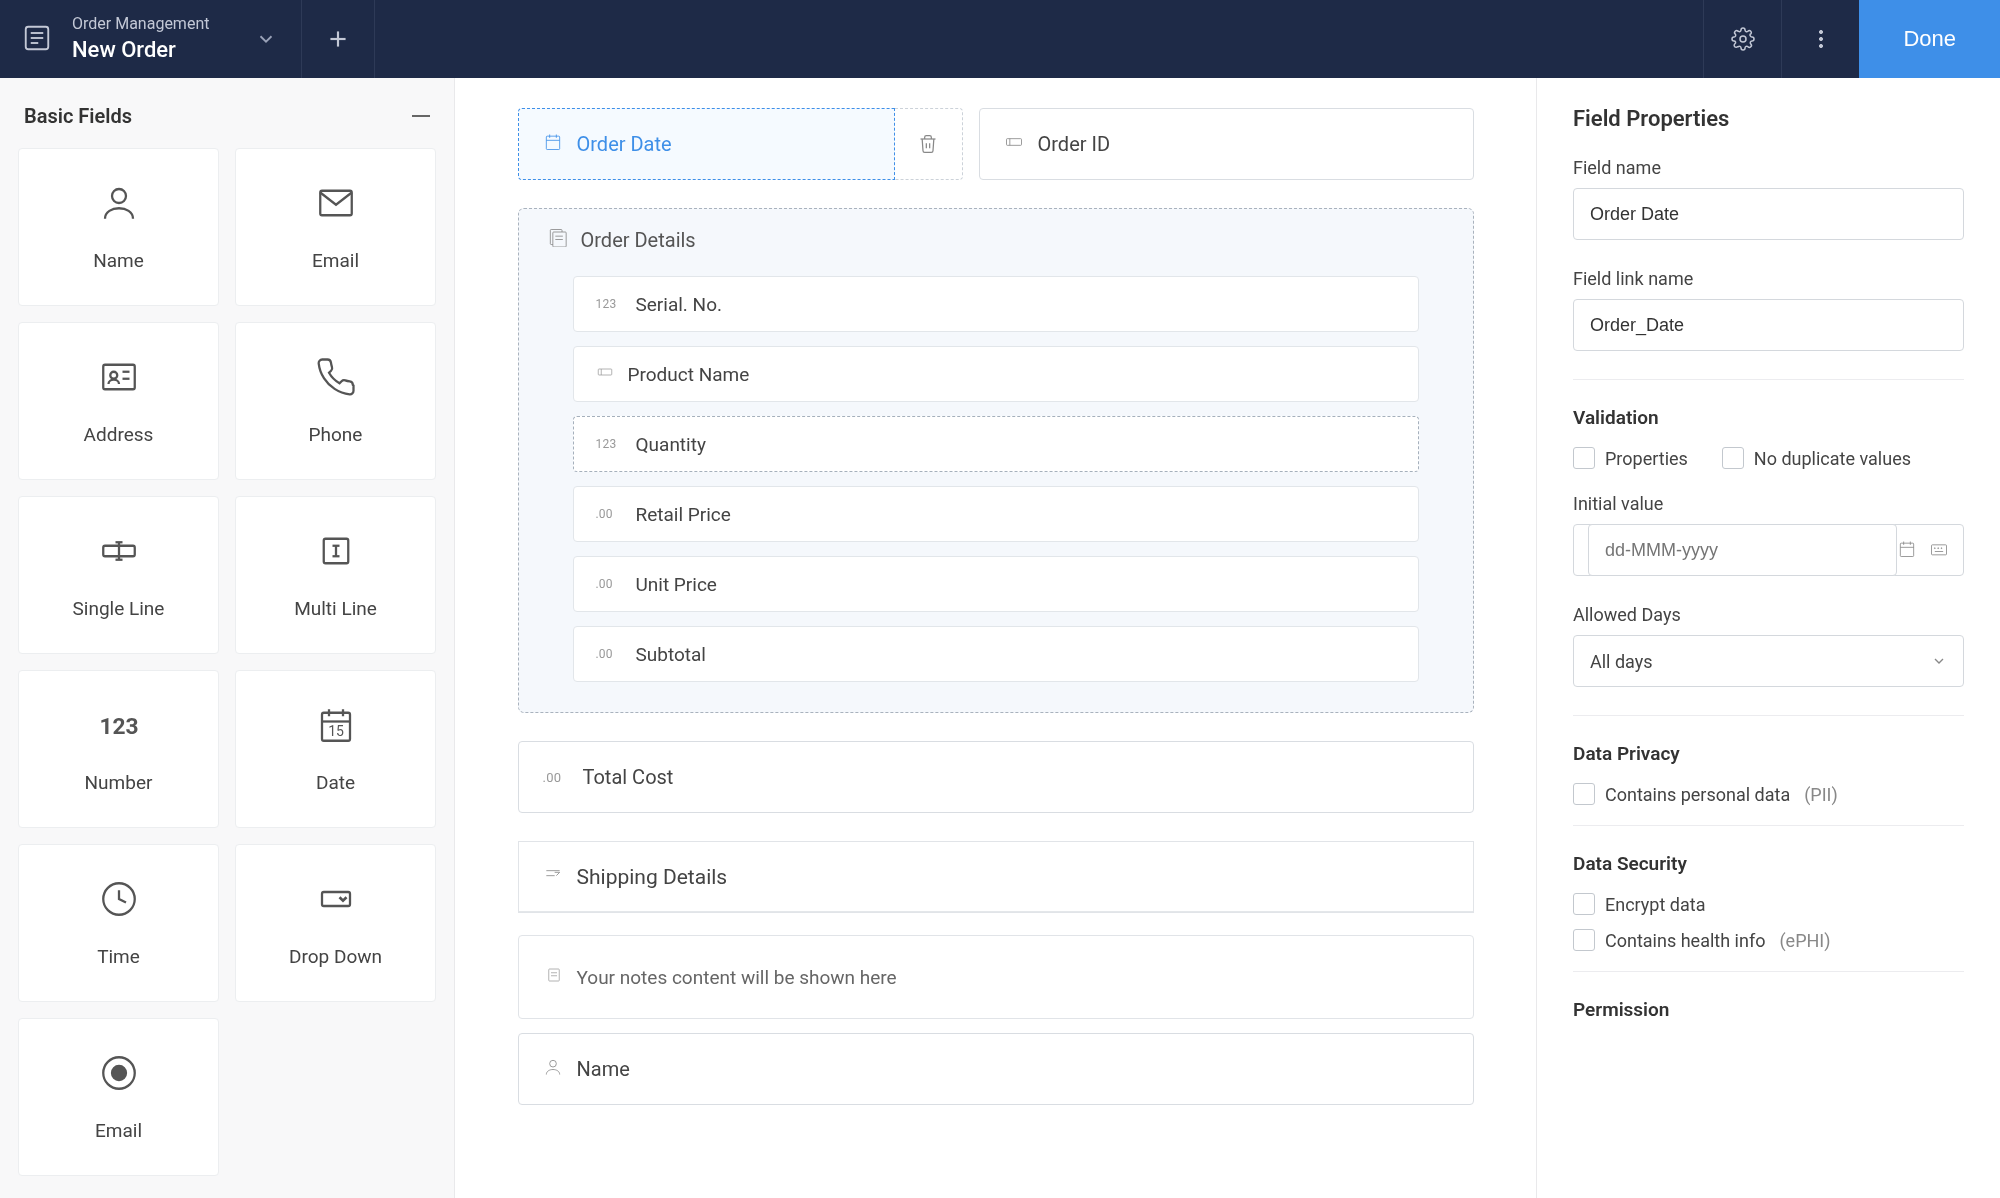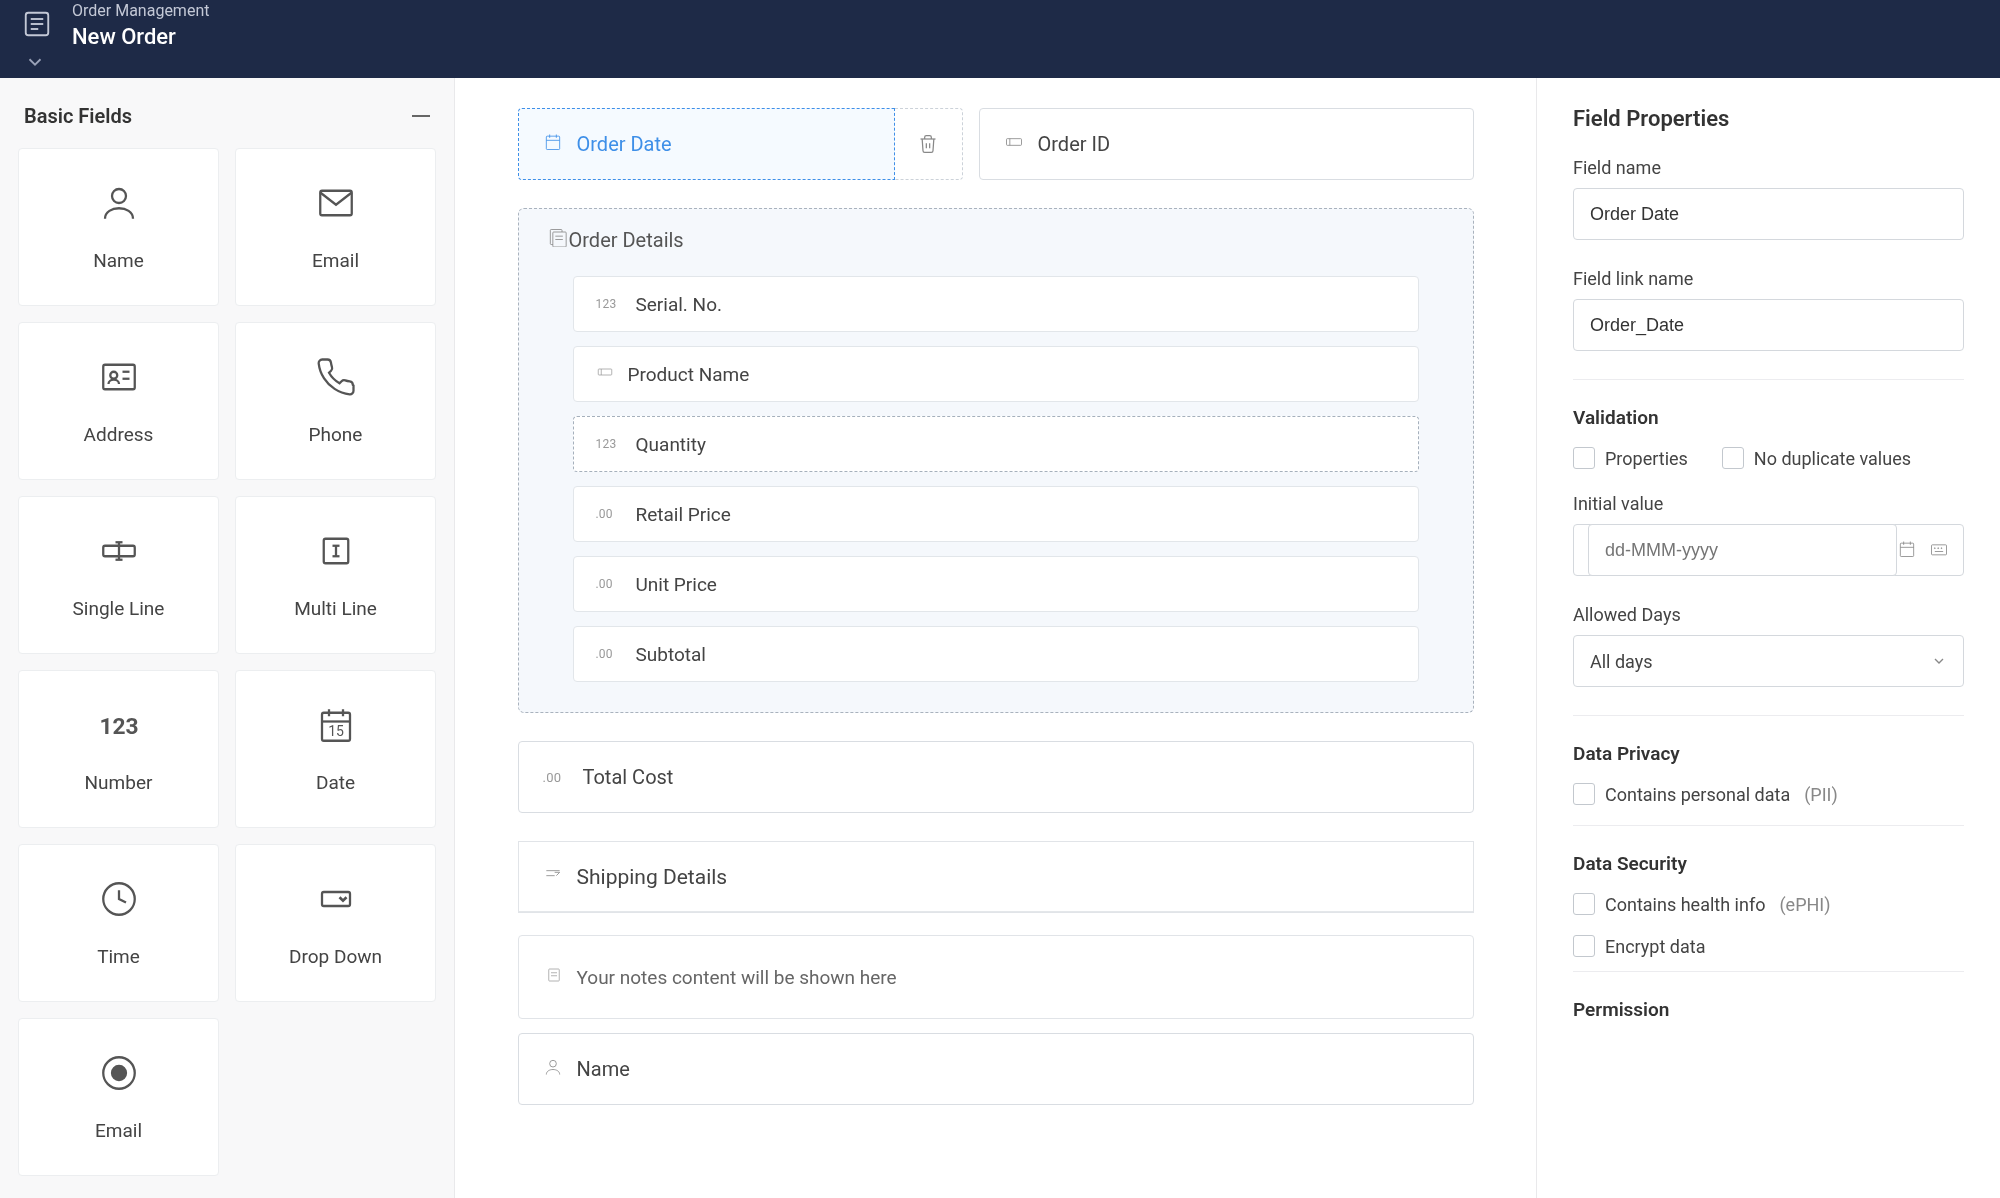--- a/index.html
+++ b/index.html
@@ -12,21 +12,20 @@
   width: 2000px;
   height: 1198px;
 }
 .app { display: flex; flex-direction: column; height: 1198px; width: 2000px; }
 .topbar {
   background: #1e2a47;
   color: #fff;
   display: flex;
   align-items: stretch;
   height: 78px;
-  flex-direction: column;
 }
 .topbar-left {
   display: flex;
   align-items: center;
   padding: 0 22px;
   gap: 20px;
 }
 .form-icon svg { width: 30px; height: 30px; }
 .breadcrumb { display: flex; flex-direction: column; line-height: 1.35; }
 .breadcrumb .top { font-size: 16px; color: #c3c8d6; }
@@ -91,21 +90,21 @@
   display: flex; align-items: center; justify-content: center; border-radius: 0 4px 4px 0;
 }
 .trash-attach svg { width: 20px; height: 20px; stroke: #888; fill: none; }
 .selected-wrap { display: flex; flex: 1; }
 .selected-wrap .fieldcard { border-radius: 4px 0 0 4px; }
 .subform {
   border: 1px dashed #a9b2bd; border-radius: 6px; background: #f5f8fc;
   padding: 0 0 24px 0; margin-bottom: 28px;
 }
 .subform-head {
-  display: flex; align-items: center; gap: 2px; font-size: 20px; color: #555;
+  display: flex; align-items: center; gap: 14px; font-size: 20px; color: #555;
   padding: 18px 28px 18px 28px;
 }
 .subform-head svg { width: 20px; height: 20px; stroke: #888; fill: none; }
 .subform-body { padding: 6px 54px; display: flex; flex-direction: column; gap: 14px; }
 .subfield {
   height: 56px; border: 1px solid #e2e6ea; border-radius: 4px; background: #fff;
   display: flex; align-items: center; padding: 0 22px; gap: 14px; font-size: 19px; color: #444;
 }
 .subfield.dashed { border: 1px dashed #a5b0bc; }
 .type-badge { font-size: 12px; color: #999; letter-spacing: 0.2px; min-width: 26px; }
@@ -468,27 +467,27 @@
 
       <div class="subhead">Data Privacy</div>
       <div class="check" style="margin-bottom:20px">
         <span class="checkbox"></span>
         <span>Contains personal data</span>
         <span class="suffix">(PII)</span>
       </div>
       <div class="hr"></div>
 
       <div class="subhead">Data Security</div>
+      <div class="check" style="margin-bottom:14px">
+        <span class="checkbox"></span>
+        <span>Encrypt data</span>
+      </div>
       <div class="check" style="margin-bottom:20px">
         <span class="checkbox"></span>
         <span>Contains health info</span>
         <span class="suffix">(ePHI)</span>
       </div>
-      <div class="check" style="margin-bottom:14px">
-        <span class="checkbox"></span>
-        <span>Encrypt data</span>
-      </div>
       <div class="hr"></div>
 
       <div class="subhead">Permission</div>
     </div>
   </div>
 </div>
 
 </body></html>

